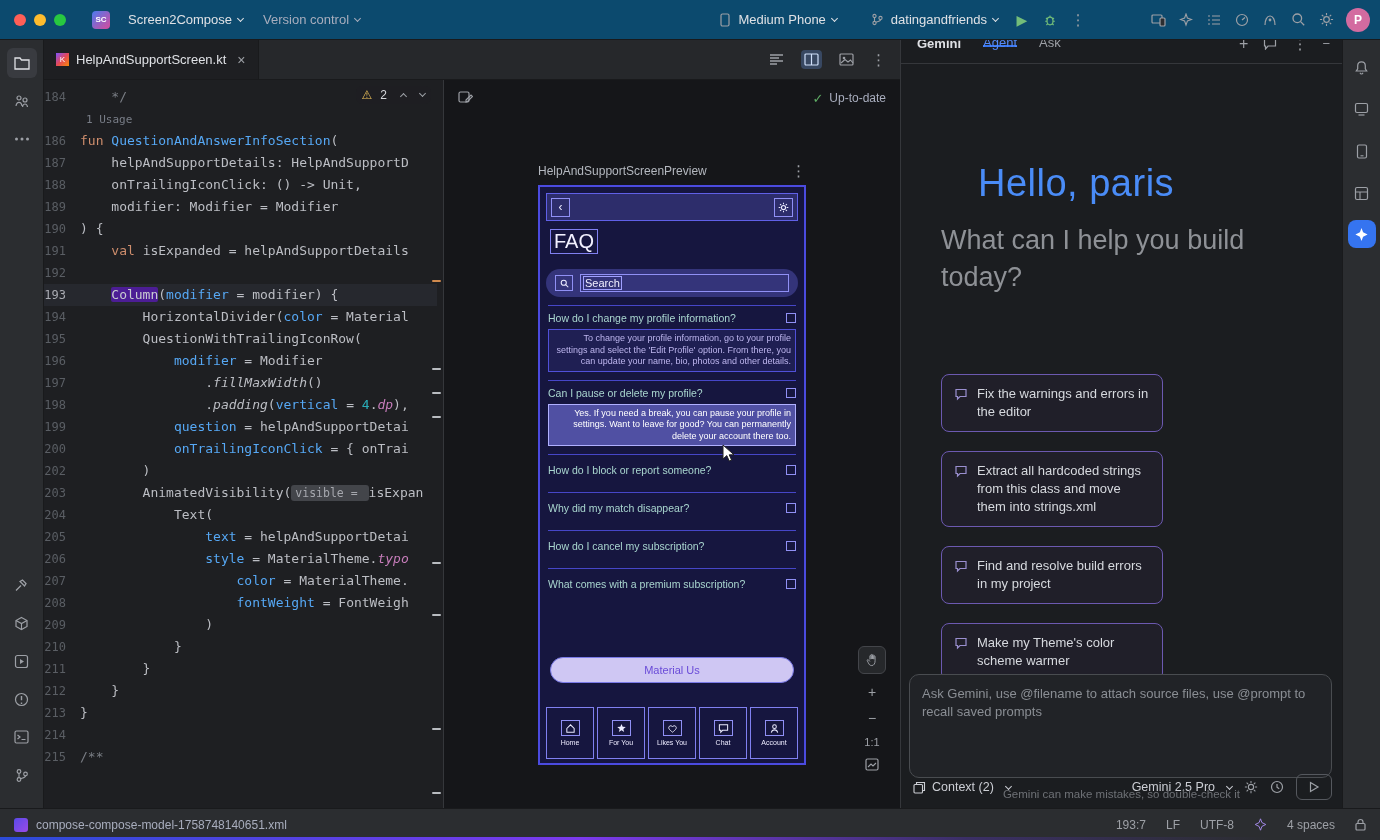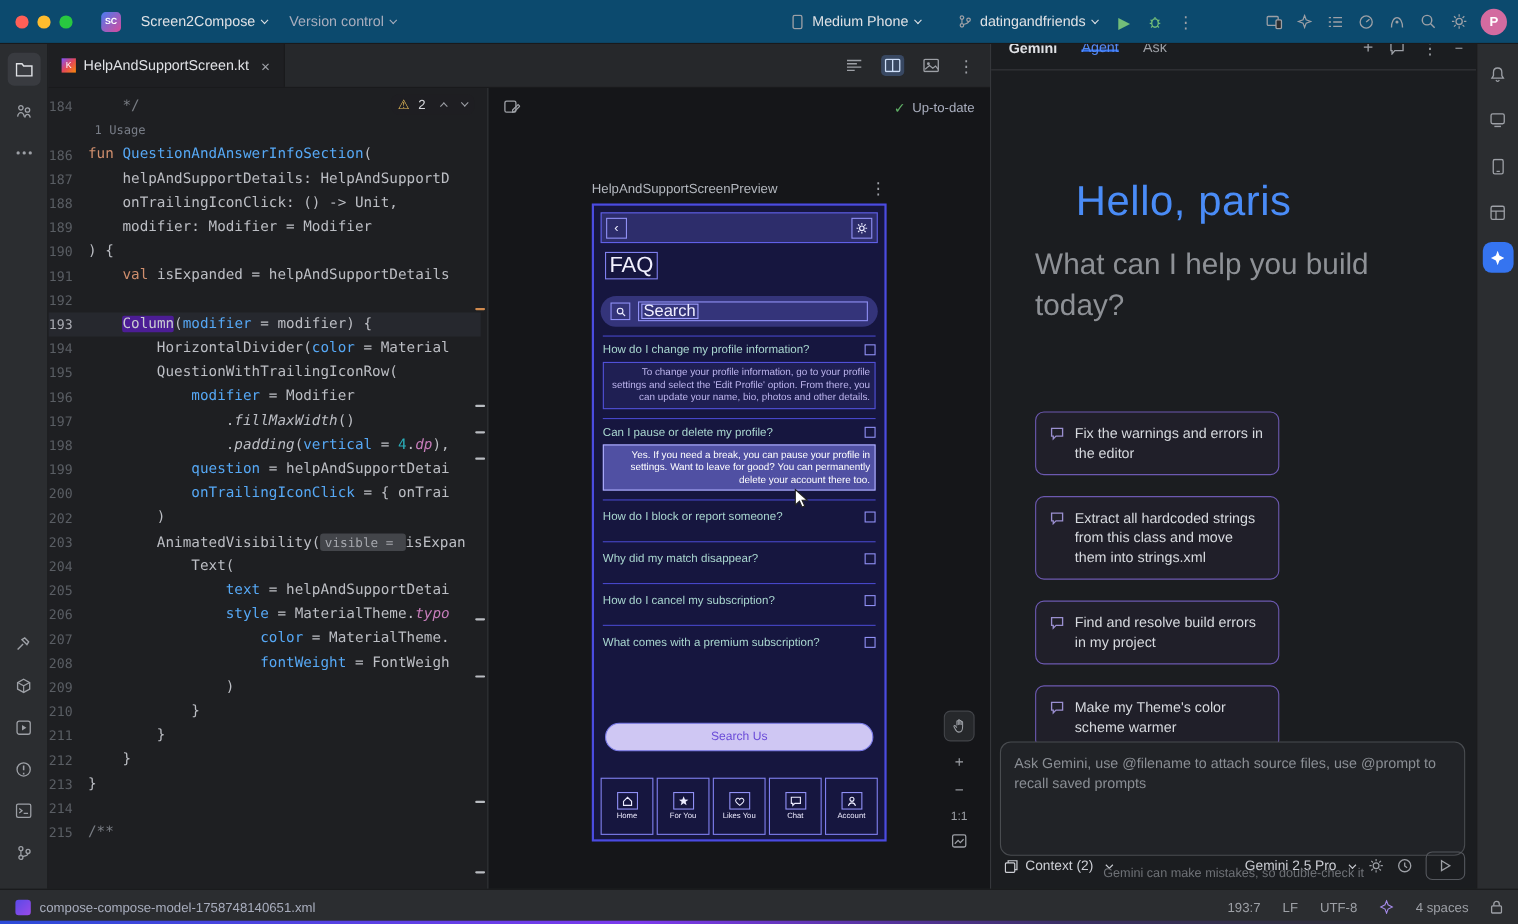--- a/index.html
+++ b/index.html
@@ -75,21 +75,21 @@
   .pv-status { margin-left:auto; display:flex; align-items:center; gap:6px; color:#A8ADBD; font-size:12px; }
   .ok-check { color:#5FAD65; font-size:13px; }
   .pv-label-row { position:absolute; left:94px; top:82px; width:268px; display:flex; align-items:center; justify-content:space-between; color:#B4B8BF; font-size:12px; }
   .phone { position:absolute; left:94px; top:105px; width:268px; height:580px; border:2px solid #4B4BE0; background:#16163F; }
   .pv-appbar { position:absolute; left:6px; top:6px; right:6px; height:28px; background:#2D2D6B; border:1px solid #6060E8; display:flex; align-items:center; justify-content:space-between; padding:0 4px; }
   .pv-iconbox { width:19px; height:19px; border:1px solid #9090F5; display:flex; align-items:center; justify-content:center; color:#ECECFF; font-size:12px; }
   .pv-title { position:absolute; left:10px; top:42px; font-size:20px; color:#F2F1FF; border:1px solid #8080F0; padding:0 3px; }
   .pv-search { position:absolute; left:6px; top:82px; right:6px; height:28px; background:#34347A; border-radius:14px; display:flex; align-items:center; padding:0 9px; gap:7px; }
   .pv-search-box { width:18px; height:16px; border:1px solid #9090F5; display:flex; align-items:center; justify-content:center; flex:none; }
   .pv-search-input { flex:1; height:18px; border:1px solid #9090F5; display:flex; align-items:center; padding-left:2px; }
-  .pv-search-input span { border:1px solid #A0A0FF; font-size:15px; color:#F0EFFF; padding:0 1px; line-height:12px; }
+  .pv-search-input span { border:1px solid #A0A0FF; font-size:11px; color:#F0EFFF; padding:0 1px; line-height:12px; }
   .pv-faq { position:absolute; left:8px; top:118px; right:8px; }
   .pv-divider { height:1px; background:#4646C8; }
   .pv-qrow { display:flex; align-items:center; justify-content:space-between; height:18px; margin:3px 0 2px; }
   .pv-qrow.collapsed { margin:6px 0 13px; }
   .pv-qtext { font-size:10.5px; color:#A9D6CF; }
   .pv-qbox { width:10px; height:10px; border:1px solid #9090F5; flex:none; }
   .pv-answer { border:1px solid #5050D8; background:rgba(70,70,180,0.18); padding:3px 4px; margin:1px 0 8px; font-size:9px; line-height:11.5px; color:#BDB5EE;text-align:right; }
   .pv-answer.hl { background:rgba(130,130,245,0.55); border-color:#B0B0FF; color:#FFFFFF; }
   .pv-contact { position:absolute; left:10px; right:10px; top:470px; height:26px; border:1px solid #7A7AE8; border-radius:13px; background:#CFC7F3; display:flex; align-items:center; justify-content:center; font-size:11px; color:#6A4BD8; }
   .pv-nav { position:absolute; left:6px; right:6px; top:520px; height:52px; display:flex; gap:3px; }
@@ -524,21 +524,21 @@
         <div class="pv-qrow collapsed">
           <span class="pv-qtext">How do I cancel my subscription?</span>
           <span class="pv-qbox"></span>
         </div>
         <div class="pv-divider"></div>
         <div class="pv-qrow collapsed">
           <span class="pv-qtext">What comes with a premium subscription?</span>
           <span class="pv-qbox"></span>
         </div>
       </div>
-    <div class="pv-contact">Search Us</div>
+    <div class="pv-contact">Material Us</div>
     <div class="pv-nav">
         <div class="pv-nav-item">
           <span class="pv-nav-iconbox">
             <svg width="11" height="11" viewBox="0 0 12 12">
               <path d="M2 6l4-4 4 4v4H2z" fill="none" stroke="#ECECFF" stroke-width="1.1"></path>
             </svg>
           </span>
           <span class="pv-nav-label">Home</span>
         </div>
         <div class="pv-nav-item">

